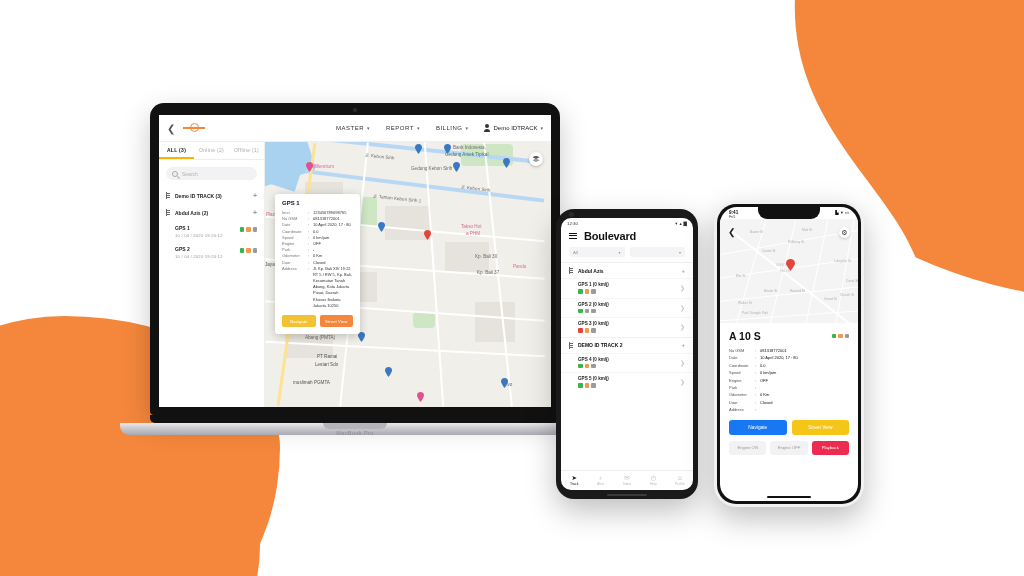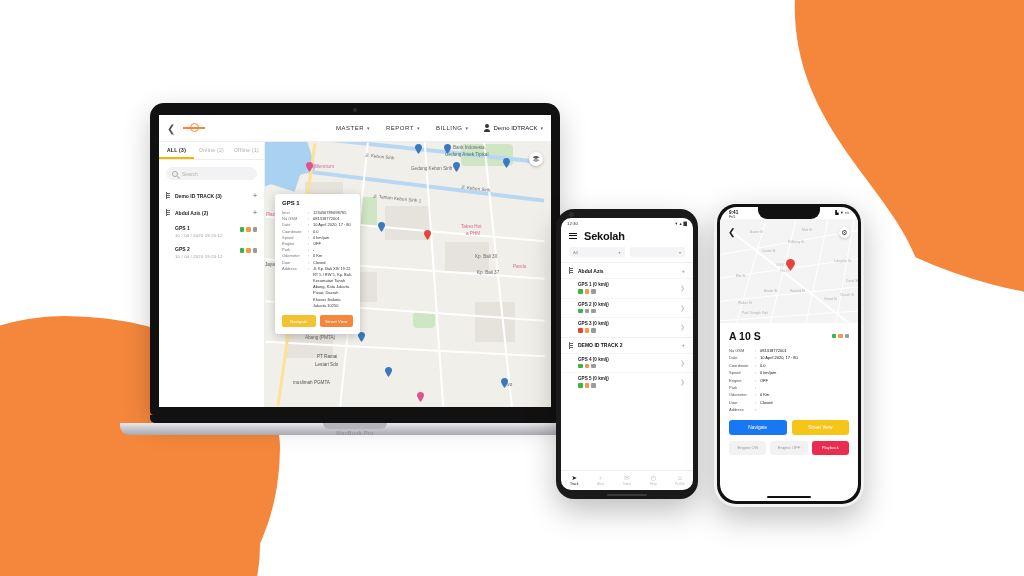--- a/index.html
+++ b/index.html
@@ -499,21 +499,21 @@
           <span class="sb-ico">▇</span>
         </span>
       </div>
 
       <div class="and-head">
         <span class="burger">
             <span></span>
             <span></span>
             <span></span>
           </span>
-        <span class="and-title">Sekolah</span>
+        <span class="and-title">Boulevard</span>
       </div>
 
       <div class="and-filters">
         <div class="sel">
           <span>All</span>
           <span class="cv">▾</span>
         </div>
         <div class="sel">
           <span></span>
           <span class="cv">▾</span>

